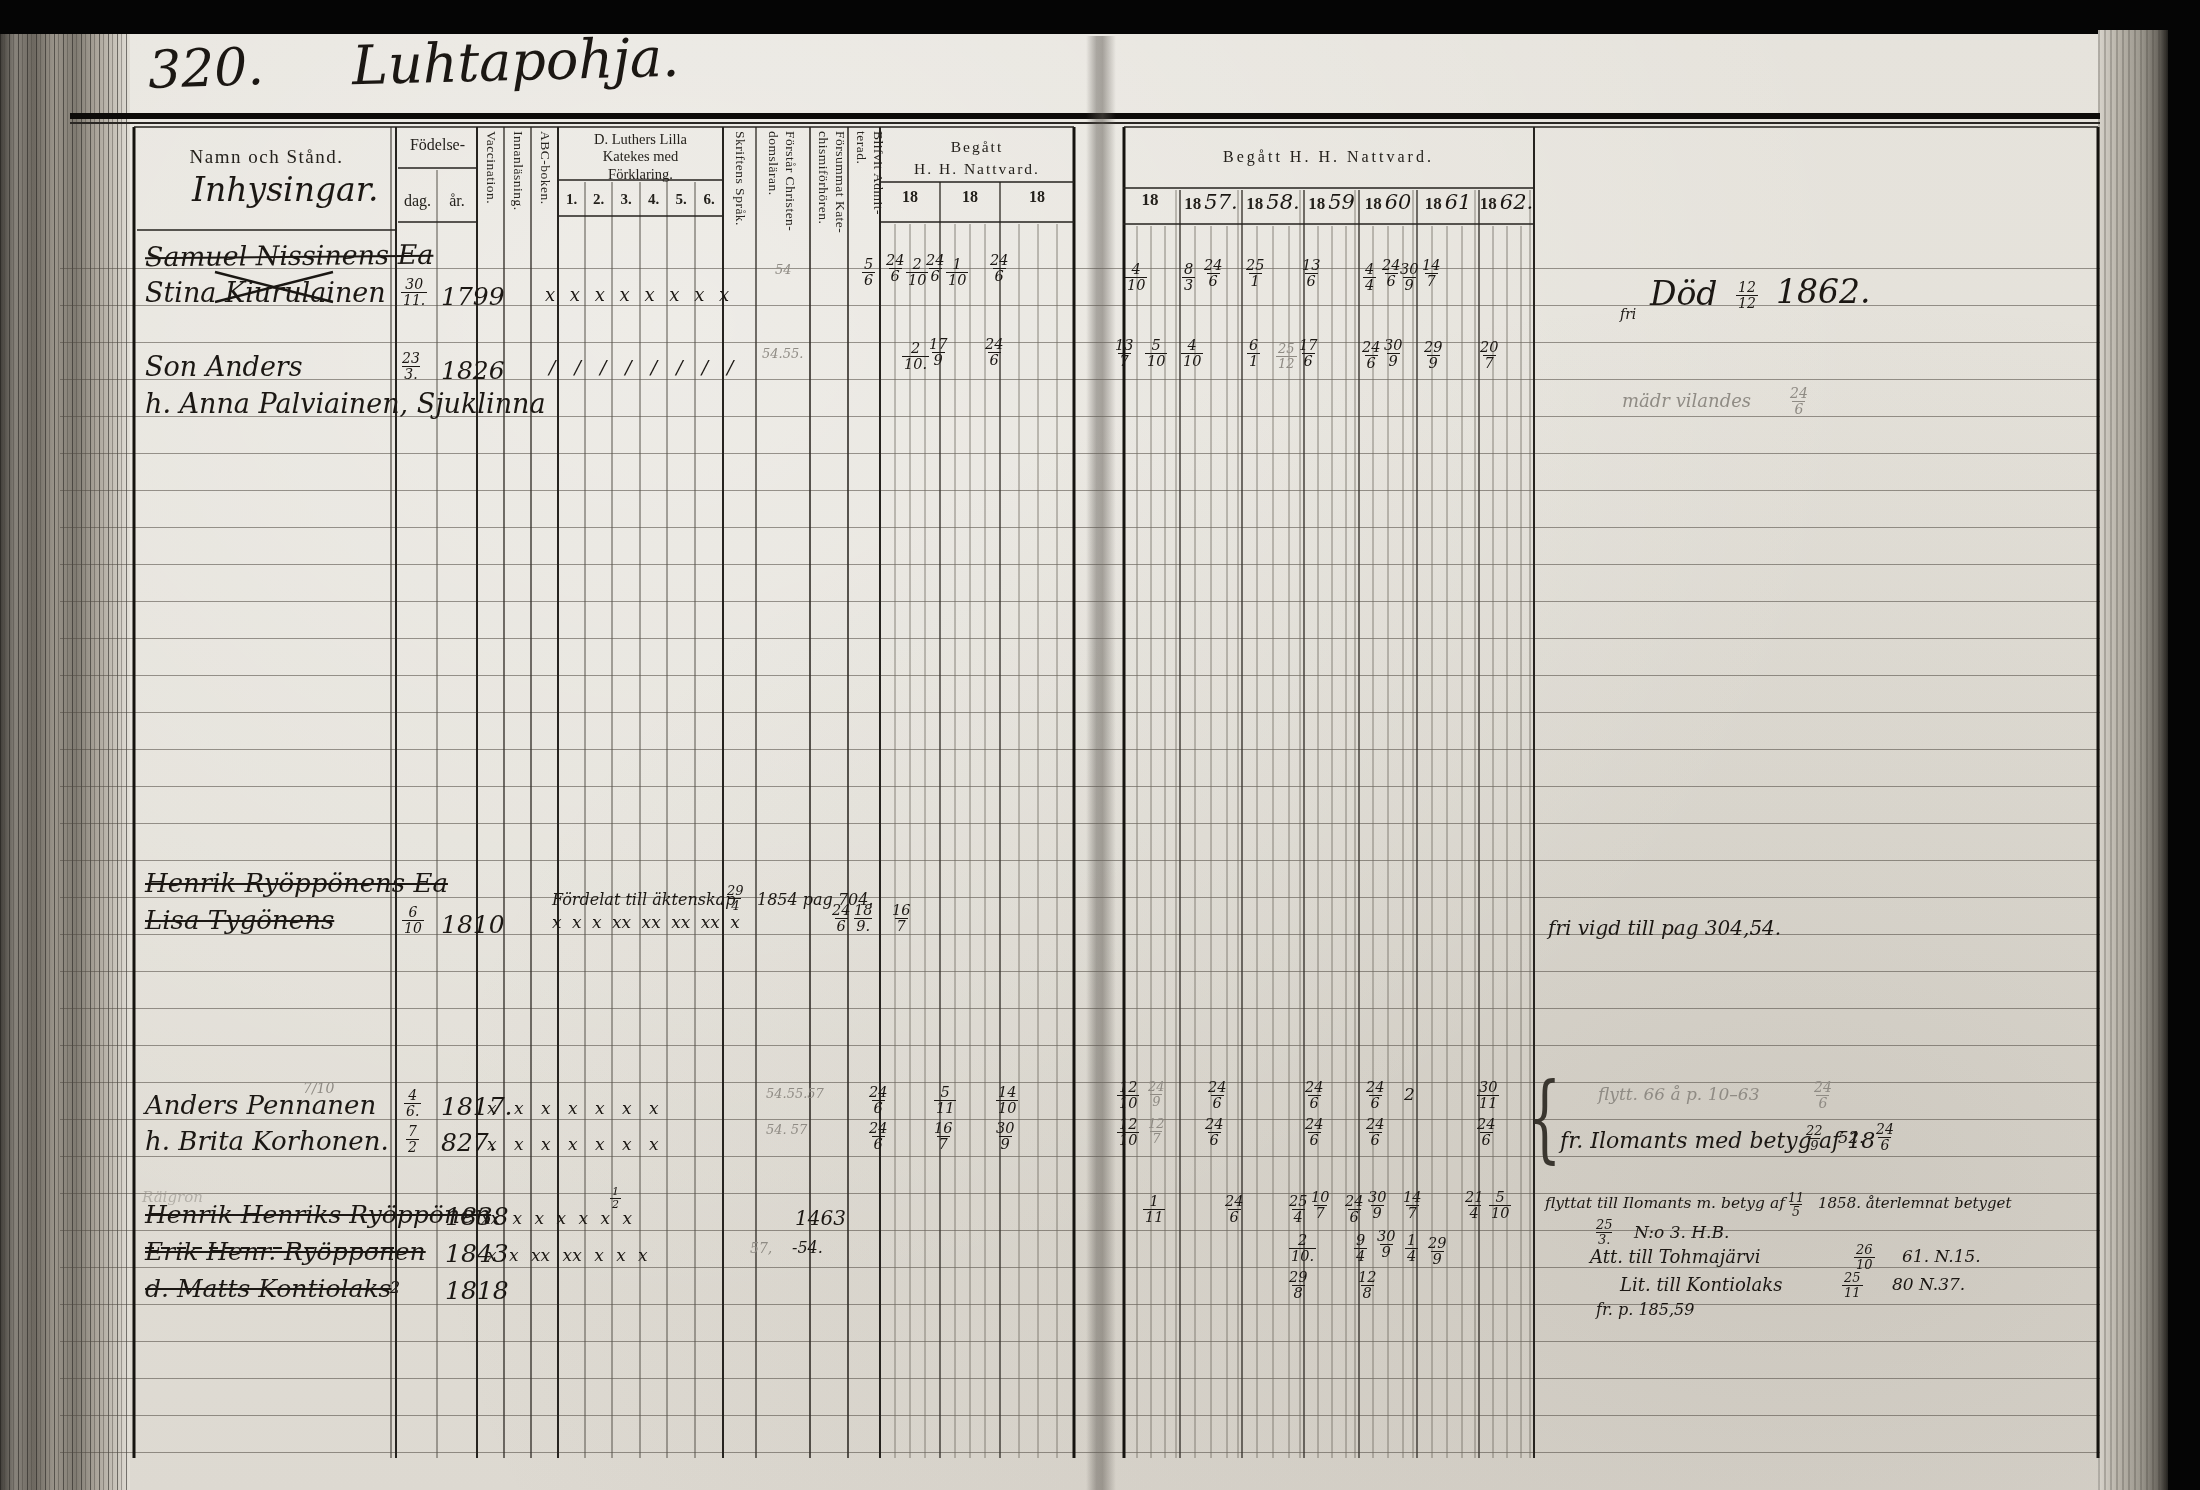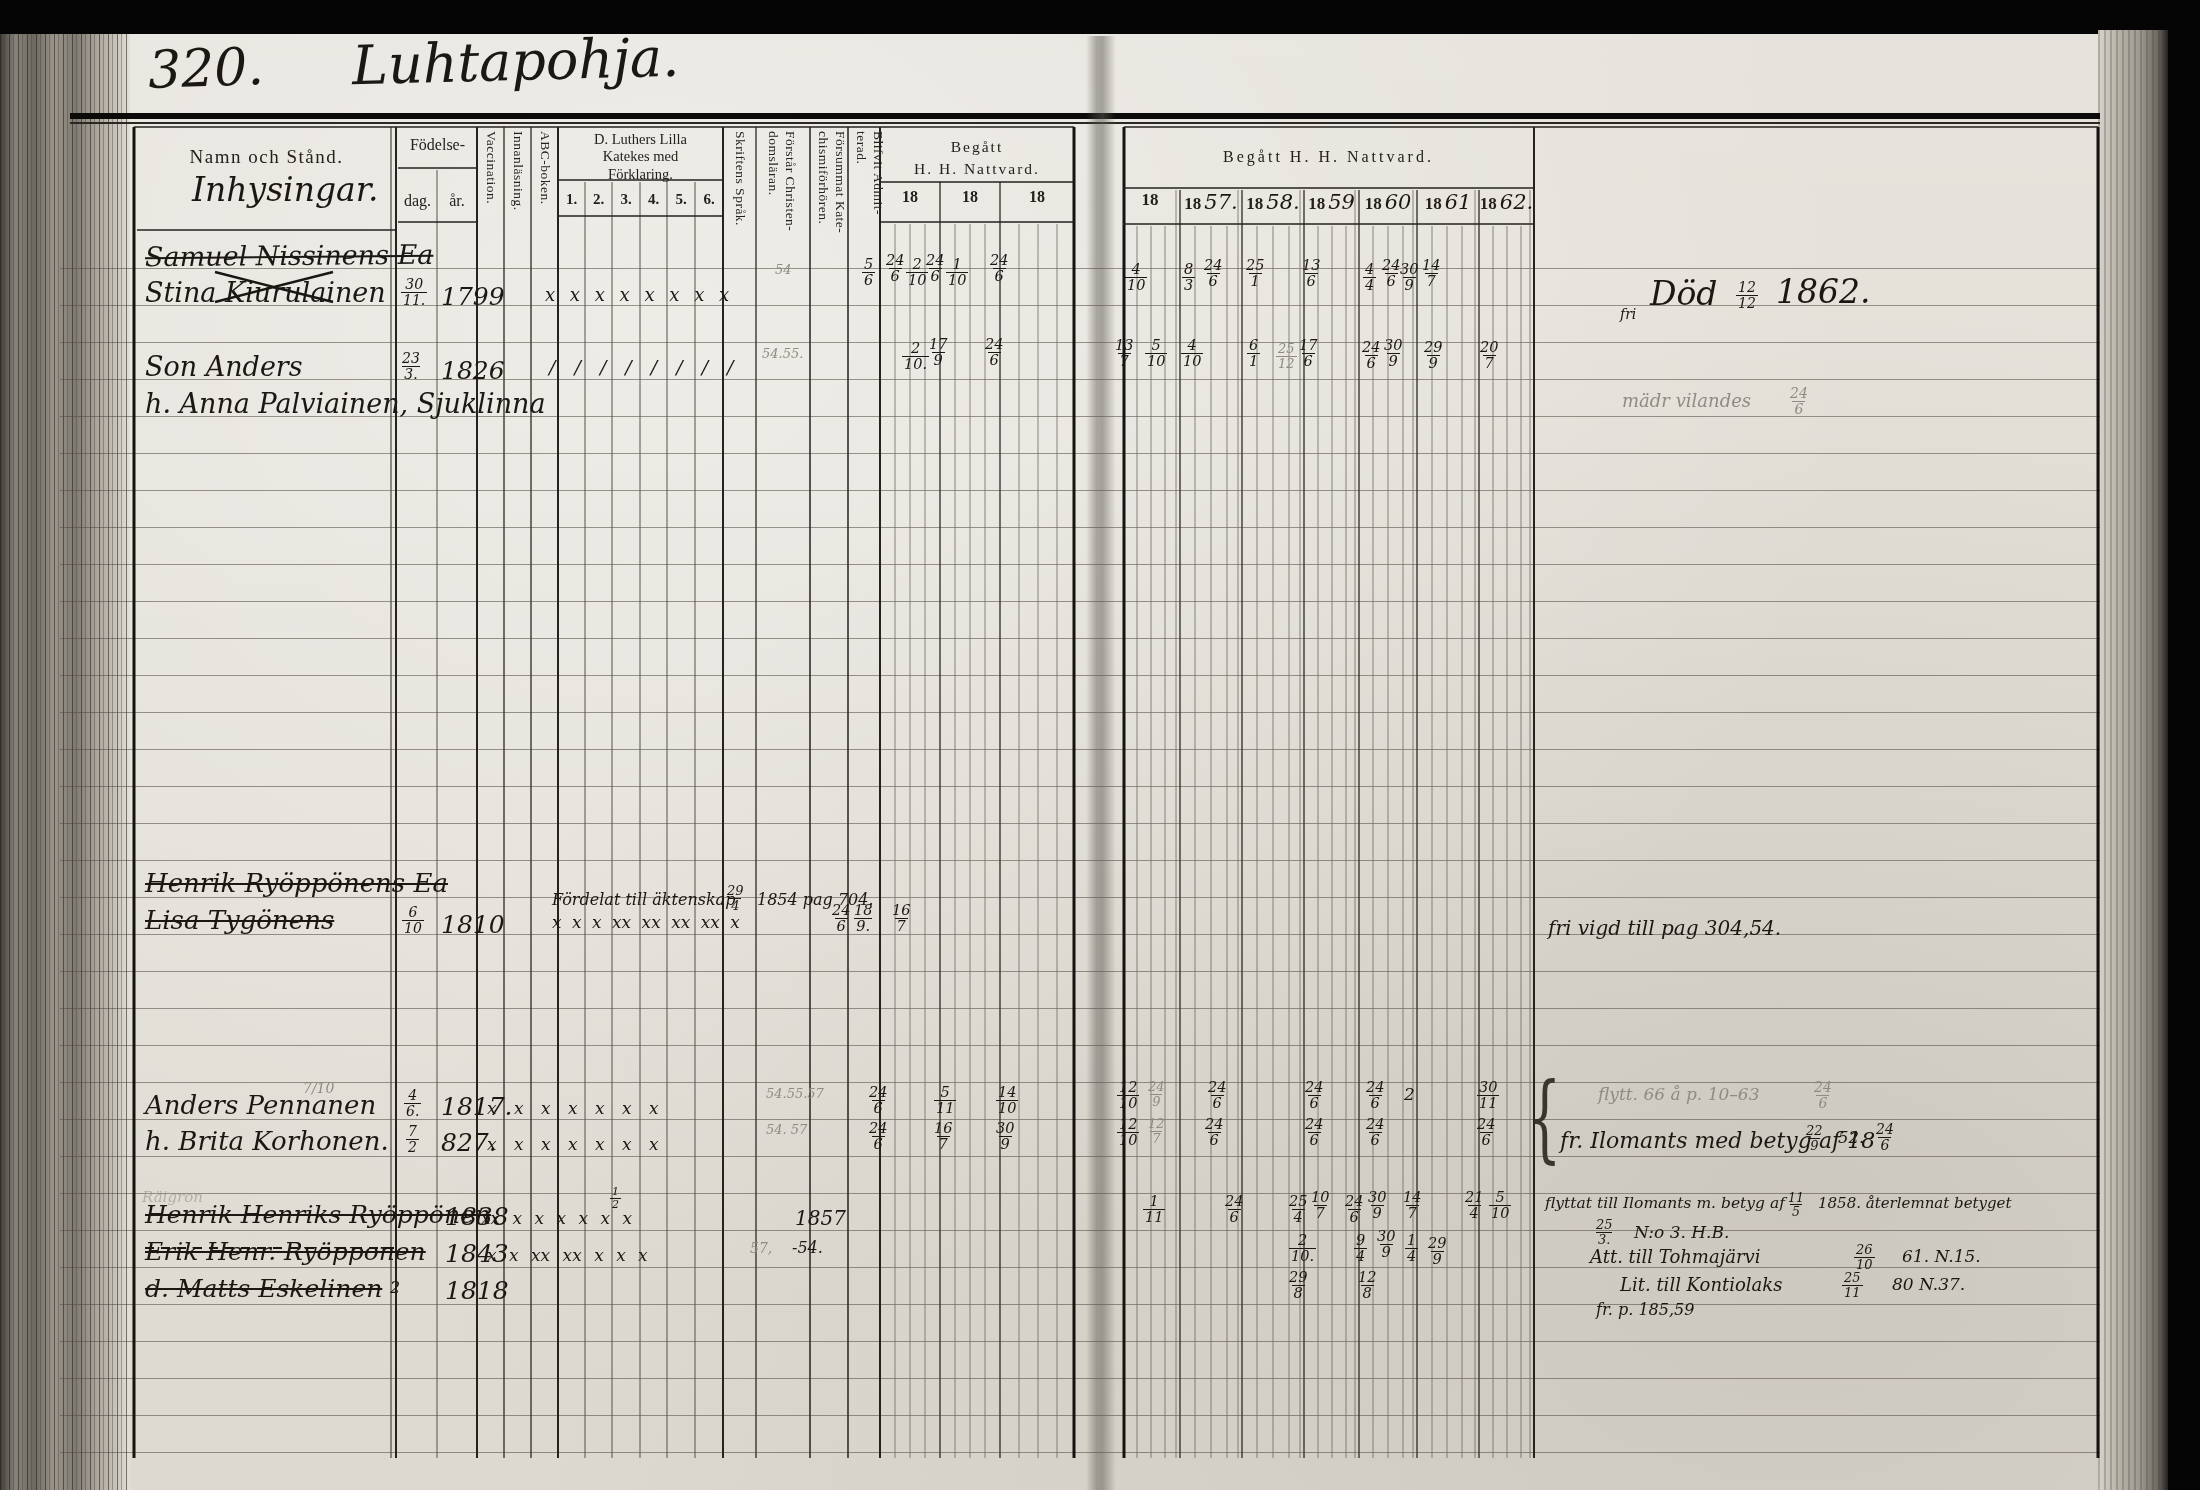--- a/index.html
+++ b/index.html
@@ -420,21 +420,21 @@
     </span>
 
   <span class="abs hw pencil" style="left:142px;top:1188px;font-size:15px;opacity:0.55">Räigron</span>
   <span class="abs hw struck" style="left:145px;top:1200px;font-size:25px">Henrik Henriks Ryöppönen</span>
   <span class="abs hw" style="left:445px;top:1202px;font-size:25px">1838</span>
   <span class="abs hw" style="left:481px;top:1208px;font-size:17px;word-spacing:7px">xx x x x x x x</span>
   <span class="abs hw frac" style="left:610px;top:1186px;font-size:11px">
       <span class="fn">1</span>
       <span class="fd">2</span>
     </span>
-  <span class="abs hw" style="left:795px;top:1206px;font-size:20px">1857</span>
+  <span class="abs hw" style="left:795px;top:1206px;font-size:20px">1463</span>
   <span class="abs hw frac" style="left:1143px;top:1194px;font-size:14.5px">
       <span class="fn">1</span>
       <span class="fd">11</span>
     </span>
   <span class="abs hw frac" style="left:1225px;top:1194px;font-size:14.5px">
       <span class="fn">24</span>
       <span class="fd">6</span>
     </span>
   <span class="abs hw frac" style="left:1289px;top:1194px;font-size:14.5px">
       <span class="fn">25</span>
@@ -501,21 +501,21 @@
       <span class="fn">29</span>
       <span class="fd">9</span>
     </span>
   <span class="abs hw" style="left:1590px;top:1246px;font-size:18px">Att. till Tohmajärvi</span>
   <span class="abs hw frac" style="left:1854px;top:1243px;font-size:13px">
       <span class="fn">26</span>
       <span class="fd">10</span>
     </span>
   <span class="abs hw" style="left:1902px;top:1246px;font-size:17px">61. N.15.</span>
 
-  <span class="abs hw struck" style="left:145px;top:1274px;font-size:25px">d. Matts Eskelinen</span>
+  <span class="abs hw struck" style="left:145px;top:1274px;font-size:25px">d. Matts Kontiolaks</span>
   <span class="abs hw" style="left:390px;top:1278px;font-size:16px">2</span>
   <span class="abs hw" style="left:445px;top:1276px;font-size:25px">1818</span>
   <span class="abs hw frac" style="left:1289px;top:1270px;font-size:14.5px">
       <span class="fn">29</span>
       <span class="fd">8</span>
     </span>
   <span class="abs hw frac" style="left:1358px;top:1270px;font-size:14.5px">
       <span class="fn">12</span>
       <span class="fd">8</span>
     </span>

